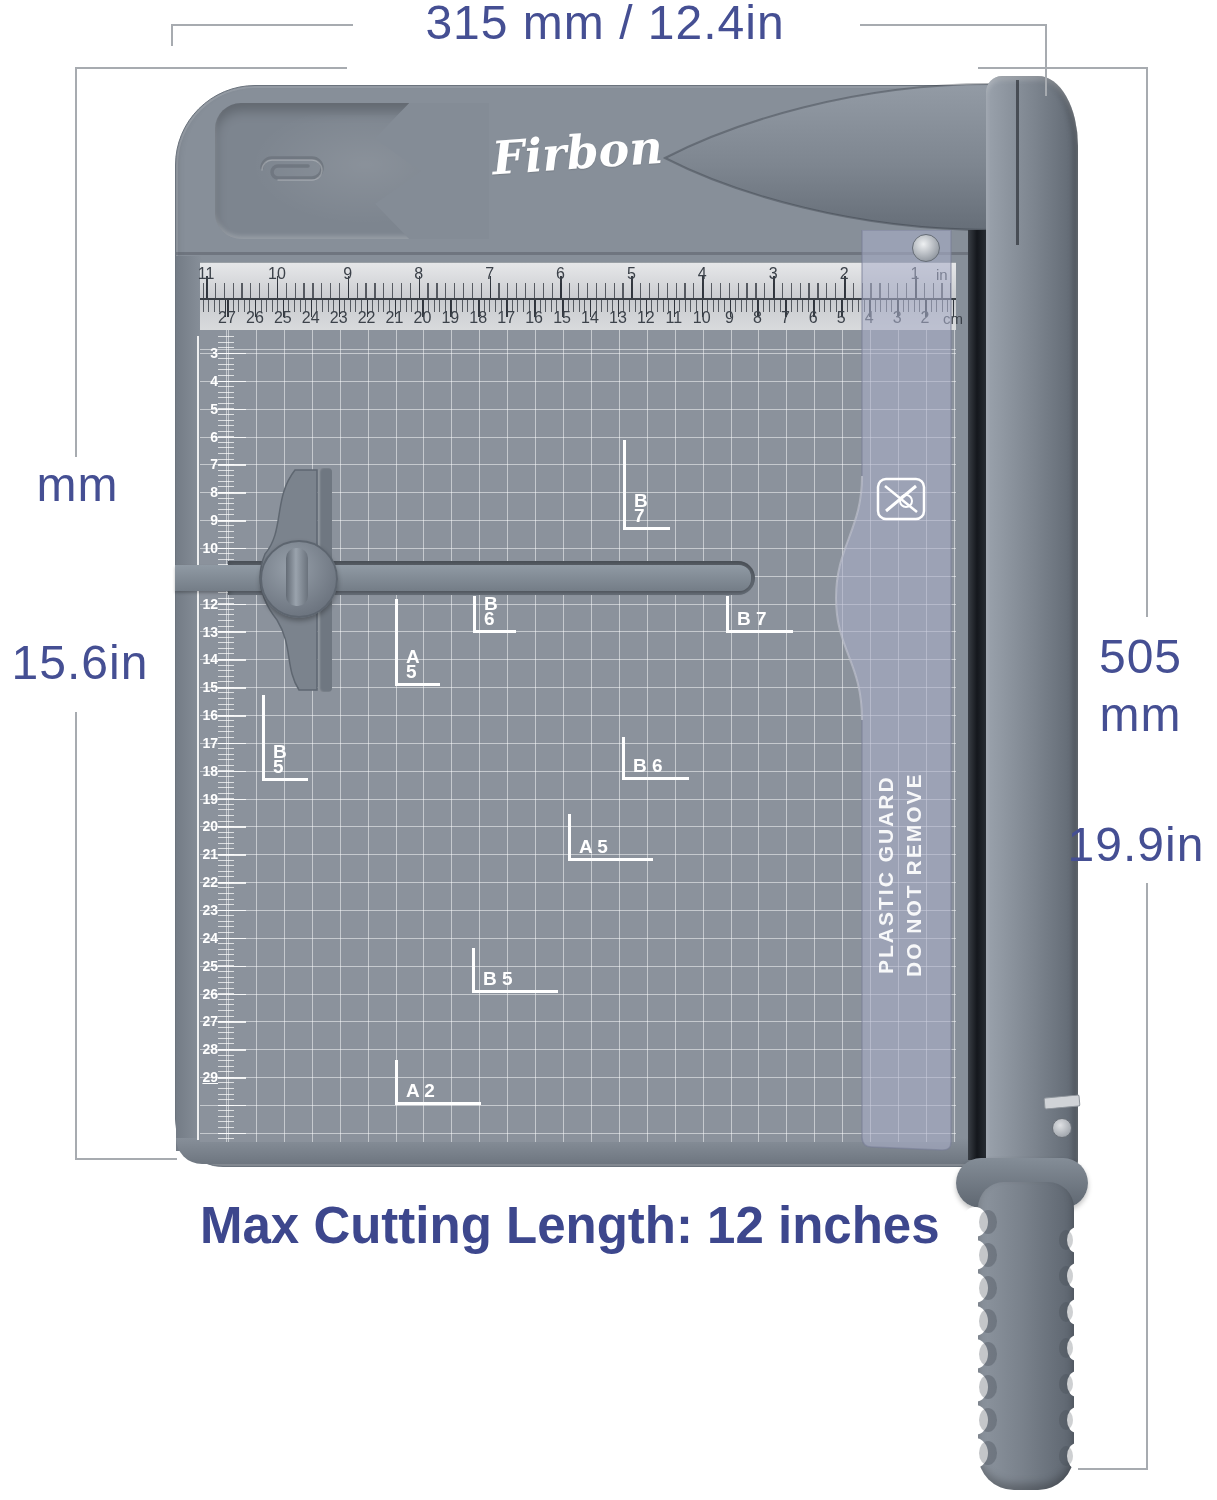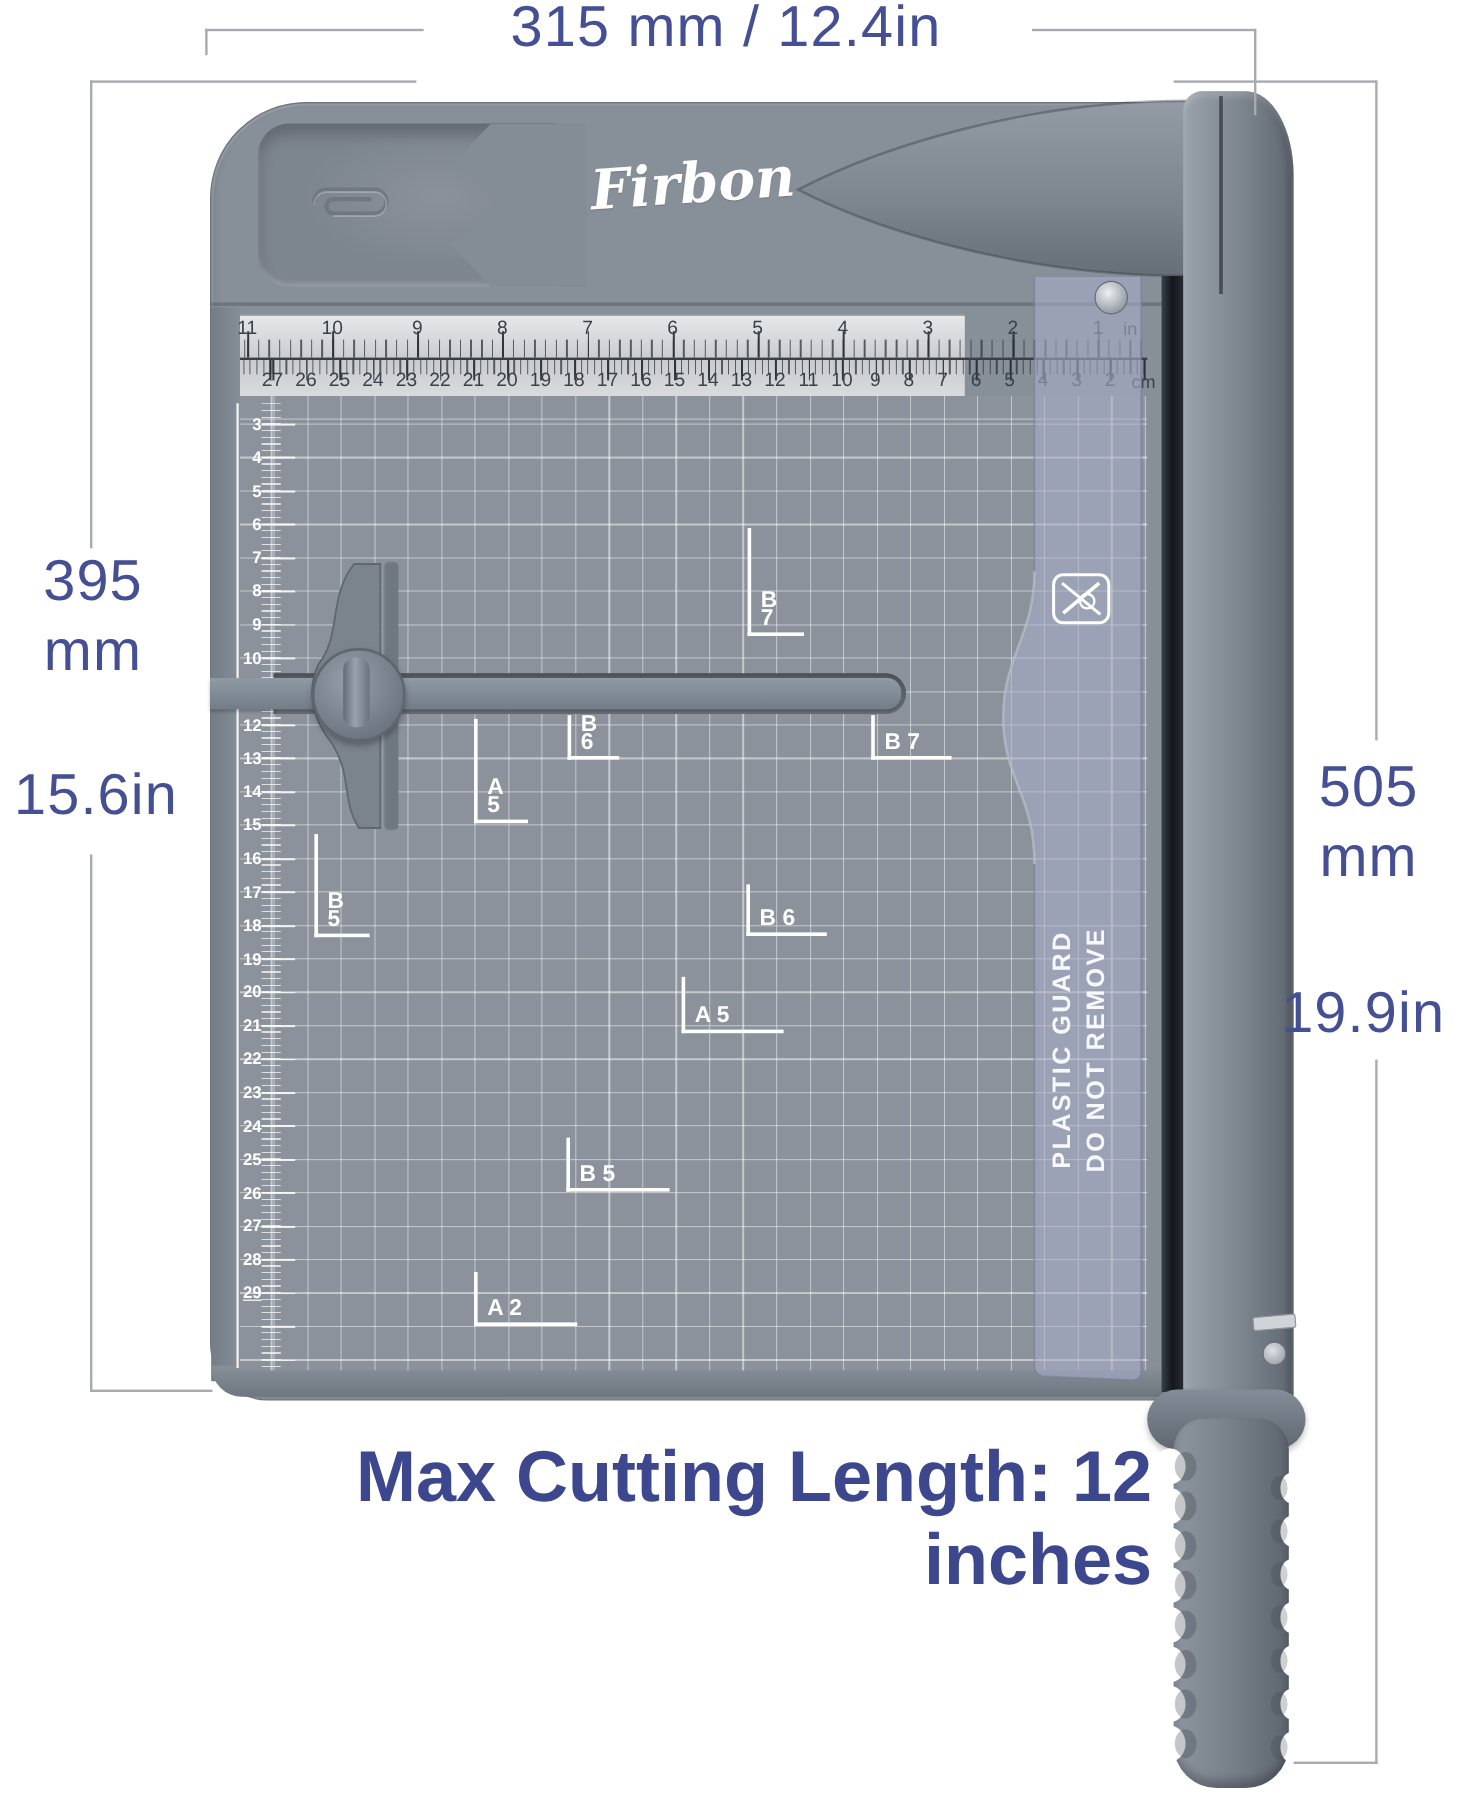--- a/index.html
+++ b/index.html
@@ -2,21 +2,21 @@
 <html><head>
 <meta charset="utf-8">
 <style>
   html,body{margin:0;padding:0;background:#fff;}
   #stage{position:relative;width:1217px;height:1500px;background:#fff;overflow:hidden;
          font-family:"Liberation Sans",sans-serif;}
   .abs{position:absolute;}
   
   .dim{position:absolute;background:#a7abb0;}
   .dim-text{position:absolute;color:#454f93;font-size:48px;line-height:58px;text-align:center;letter-spacing:1px;}
-  .caption{position:absolute;color:#3d478d;font-size:60px;font-weight:bold;text-align:right;letter-spacing:0px;}
+  .caption{position:absolute;color:#3d478d;font-size:51px;font-weight:bold;text-align:left;letter-spacing:0px;}
   
   .board{position:absolute;left:175px;top:85px;width:813px;height:1080px;background:#878f99;
          border-radius:80px 0 0 48px;box-shadow:inset 0 0 0 2px rgba(255,255,255,.12), inset 0 -6px 10px rgba(0,0,0,.18);
          border:1px solid #6b737d;}
   .seam{position:absolute;left:176px;top:252px;width:812px;height:3px;background:rgba(55,61,70,.30);}
   .left-rim{position:absolute;left:176px;top:256px;width:26px;height:895px;
             background:linear-gradient(to right,#747c86,#878f99);}
   .bottom-rim{position:absolute;left:176px;top:1138px;width:812px;height:26px;
               background:linear-gradient(to bottom,#878f99,#6e7680);border-radius:0 0 0 46px;}
   
@@ -24,21 +24,21 @@
         box-shadow:inset 0 8px 12px rgba(0,0,0,.22), inset 0 -3px 4px rgba(255,255,255,.22);}
   .tray-sheen{position:absolute;left:250px;top:115px;width:210px;height:110px;border-radius:40px;
         background:radial-gradient(ellipse at 55% 45%, rgba(255,255,255,.10), rgba(255,255,255,0) 70%);}
   .tray-arrow{position:absolute;left:375px;top:103px;width:114px;height:136px;background:#848c96;
         clip-path:polygon(100% 0,30% 0,0 26%,40% 50%,0 74%,30% 100%,100% 100%);
         filter:drop-shadow(-2px 0 2px rgba(0,0,0,.18));}
   .brand{position:absolute;left:492px;top:126px;width:160px;color:#fff;
          font-family:"DejaVu Serif",serif;font-style:italic;font-weight:bold;font-size:46px;
          transform:rotate(-4deg);text-shadow:0 1px 1px rgba(0,0,0,.12);}
   
-  .rulerstrip{position:absolute;left:200px;top:262px;width:604px;height:68px;
+  .rulerstrip{position:absolute;left:200px;top:262px;width:756px;height:68px;
       background:linear-gradient(to bottom,#e6e7e9,#c9cbcf 55%,#d9dbdd);
       border-top:1px solid #9aa0a6;border-bottom:1px solid #9aa0a6;}
   .inch-ticks{position:absolute;left:0;top:20px;width:756px;height:15px;
       background:repeating-linear-gradient(90deg, rgba(45,50,58,.75) 0 1.2px, transparent 1.2px 8.86px);
       background-position:6px 0;}
   .inch-ticks-major{position:absolute;left:0;top:13px;width:756px;height:22px;
       background:repeating-linear-gradient(90deg, rgba(35,40,48,.9) 0 1.5px, transparent 1.5px 70.9px);
       background-position:6px 0;}
   .ruler-mid{position:absolute;left:0;top:35px;width:756px;height:2px;background:#3a3f45;}
   .cm-ticks{position:absolute;left:0;top:37px;width:756px;height:12px;
@@ -328,21 +328,20 @@
   <div class="dim" style="left:978px;top:67px;width:169px;height:2px;"></div>
   <div class="dim" style="left:75px;top:67px;width:2px;height:390px;"></div>
   <div class="dim" style="left:75px;top:712px;width:2px;height:448px;"></div>
   <div class="dim" style="left:75px;top:1158px;width:102px;height:2px;"></div>
   <div class="dim" style="left:1146px;top:67px;width:2px;height:550px;"></div>
   <div class="dim" style="left:1146px;top:883px;width:2px;height:587px;"></div>
   <div class="dim" style="left:1078px;top:1468px;width:70px;height:2px;"></div>
 
   <div class="dim-text" style="left:330px;top:-6px;width:550px;">315 mm / 12.4in</div>
   <div class="dim-text" style="left:5px;top:456px;width:145px;">
-    <div>395</div>
     <div>mm</div>
   </div>
   <div class="dim-text" style="left:0px;top:634px;width:160px;">15.6in</div>
   <div class="dim-text" style="left:1068px;top:628px;width:145px;">
     <div>505</div>
     <div>mm</div>
   </div>
   <div class="dim-text" style="left:1055px;top:816px;width:162px;">19.9in</div>
 
   <div class="caption" style="left:200px;top:1196px;width:760px;">Max Cutting Length: 12 inches</div>

